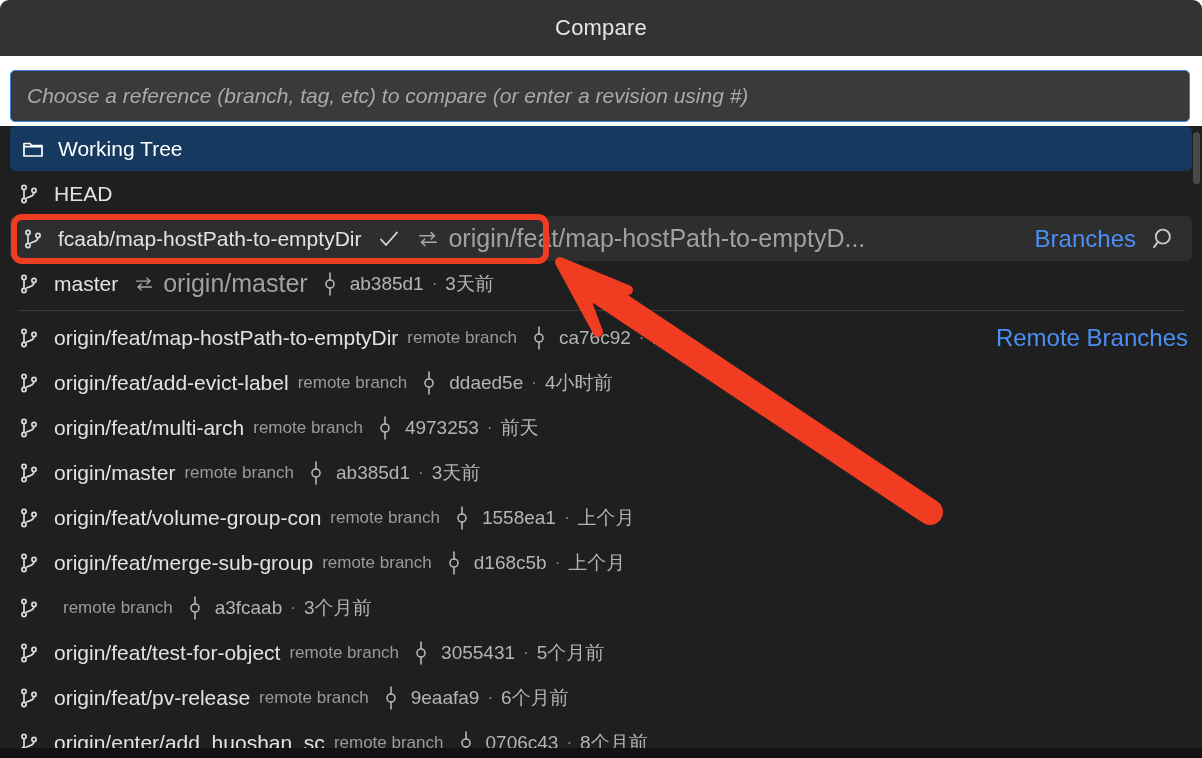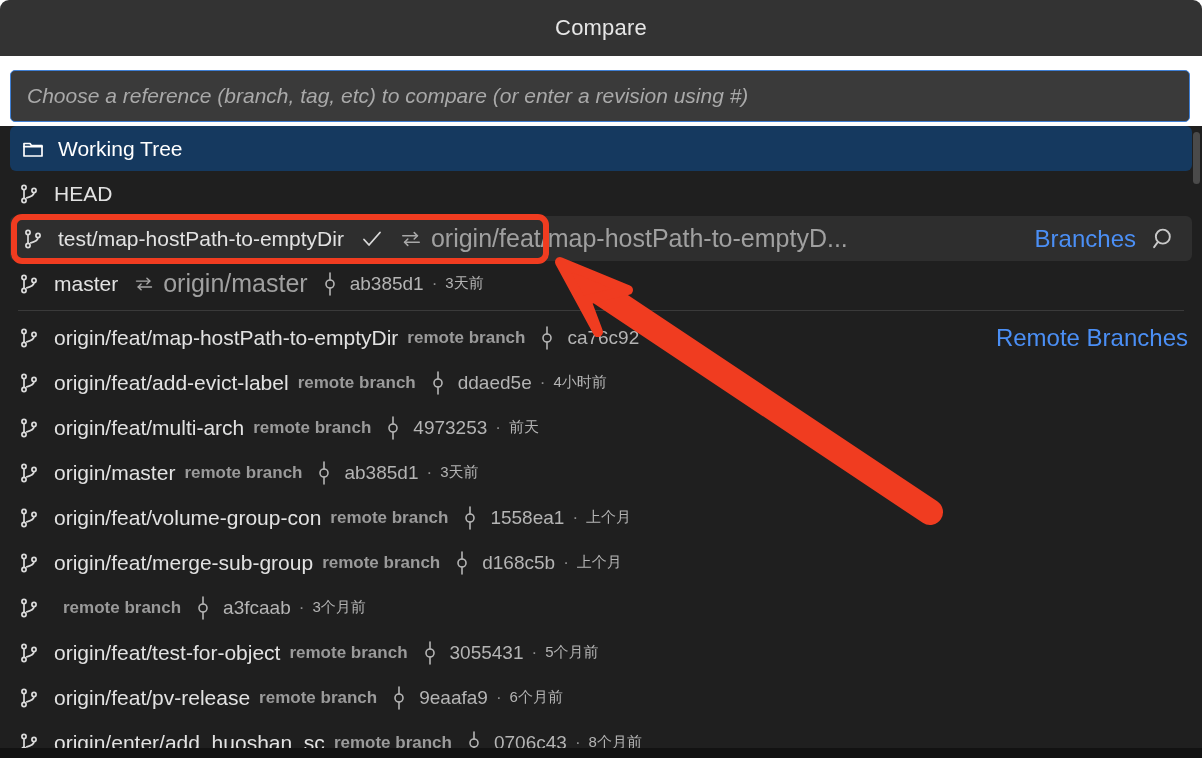--- a/index.html
+++ b/index.html
@@ -108,40 +108,39 @@
   .row-label {
     color: #e2e2e2;
     font-size: 21px;
   }
   .row.selected .row-label { color: #ffffff; }
 
   .row-meta {
     color: #9a9a9a;
     font-size: 17px;
     margin-left: 9px;
-    font-weight: bold;
   }
   .row-upstream {
     color: #a0a0a0;
     font-size: 25px;
     margin-left: 9px;
   }
   .row-hash {
     color: #b4b4b4;
     font-size: 19px;
     margin-left: 8px;
   }
   .row-sep {
     color: #8e8e8e;
     font-size: 17px;
     margin: 0 8px;
   }
   .row-time {
     color: #b4b4b4;
-    font-size: 15px;
+    font-size: 19px;
   }
 
   .inline-ico {
     display: inline-flex;
     align-items: center;
     justify-content: center;
     margin-left: 10px;
     color: #c8c8c8;
   }
   .inline-ico.commit { margin-left: 12px; margin-right: 2px; }
@@ -263,21 +262,21 @@
     <div class="row hovered">
       <span class="row-icon">
         <svg width="24" height="24" viewBox="0 0 24 24" fill="none" stroke="#dcdcdc" stroke-width="1.7" stroke-linecap="round" stroke-linejoin="round">
           <circle cx="7" cy="5.5" r="2.1"></circle>
           <circle cx="7" cy="18.5" r="2.1"></circle>
           <circle cx="17" cy="8.5" r="2.1"></circle>
           <path d="M7 7.6v8.8"></path>
           <path d="M17 10.6c0 3.2-3.6 4.4-7.2 5.2"></path>
         </svg>
       </span>
-      <span class="row-label">test/map-hostPath-to-emptyDir</span>
+      <span class="row-label">fcaab/map-hostPath-to-emptyDir</span>
 
       <span class="inline-ico check-ico">
         <svg width="24" height="24" viewBox="0 0 24 24" fill="none" stroke="currentColor" stroke-width="1.8" stroke-linecap="round" stroke-linejoin="round">
           <path d="M4 12.5l5 5.5L20 5.5"></path>
         </svg>
       </span>
 
       <span class="inline-ico swap-ico">
         <svg width="22" height="22" viewBox="0 0 24 24" fill="none" stroke="currentColor" stroke-width="1.7" stroke-linecap="round" stroke-linejoin="round">
           <path d="M3 8.5h16"></path>

